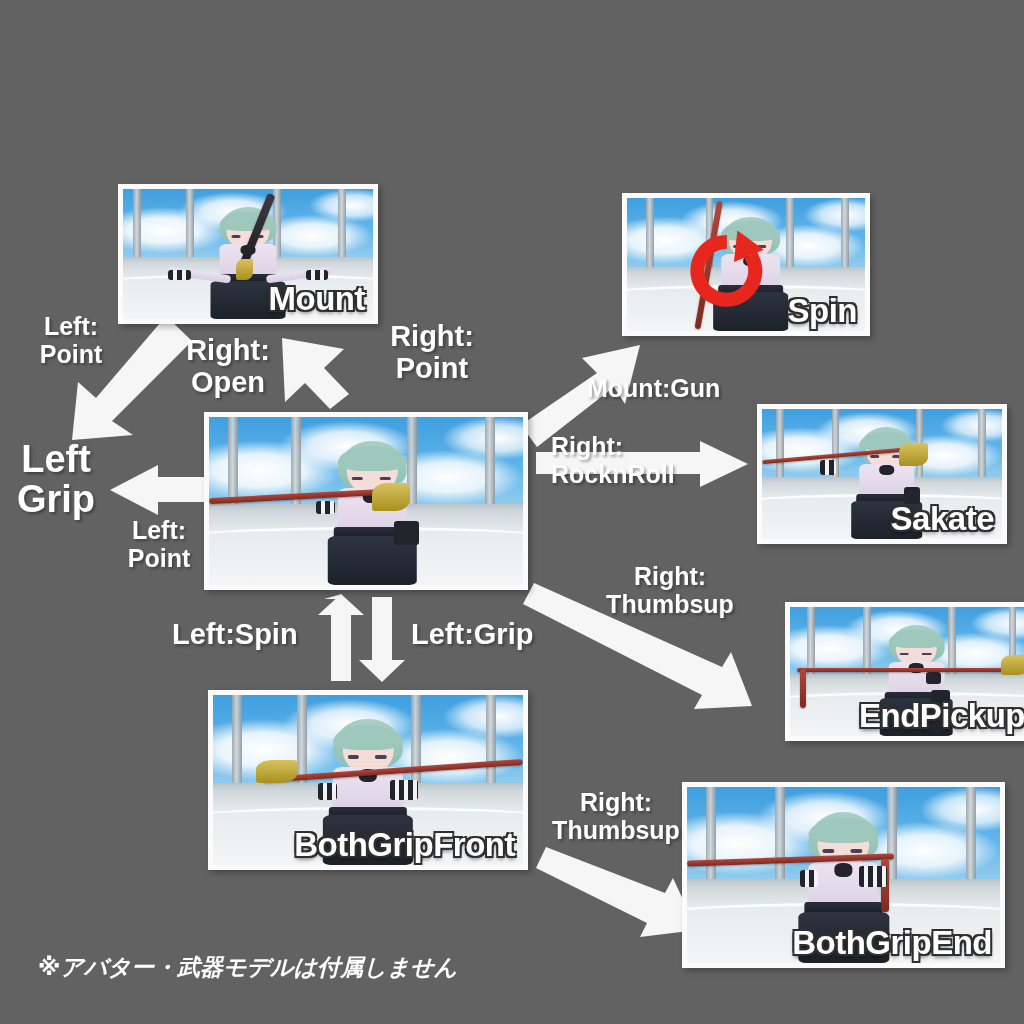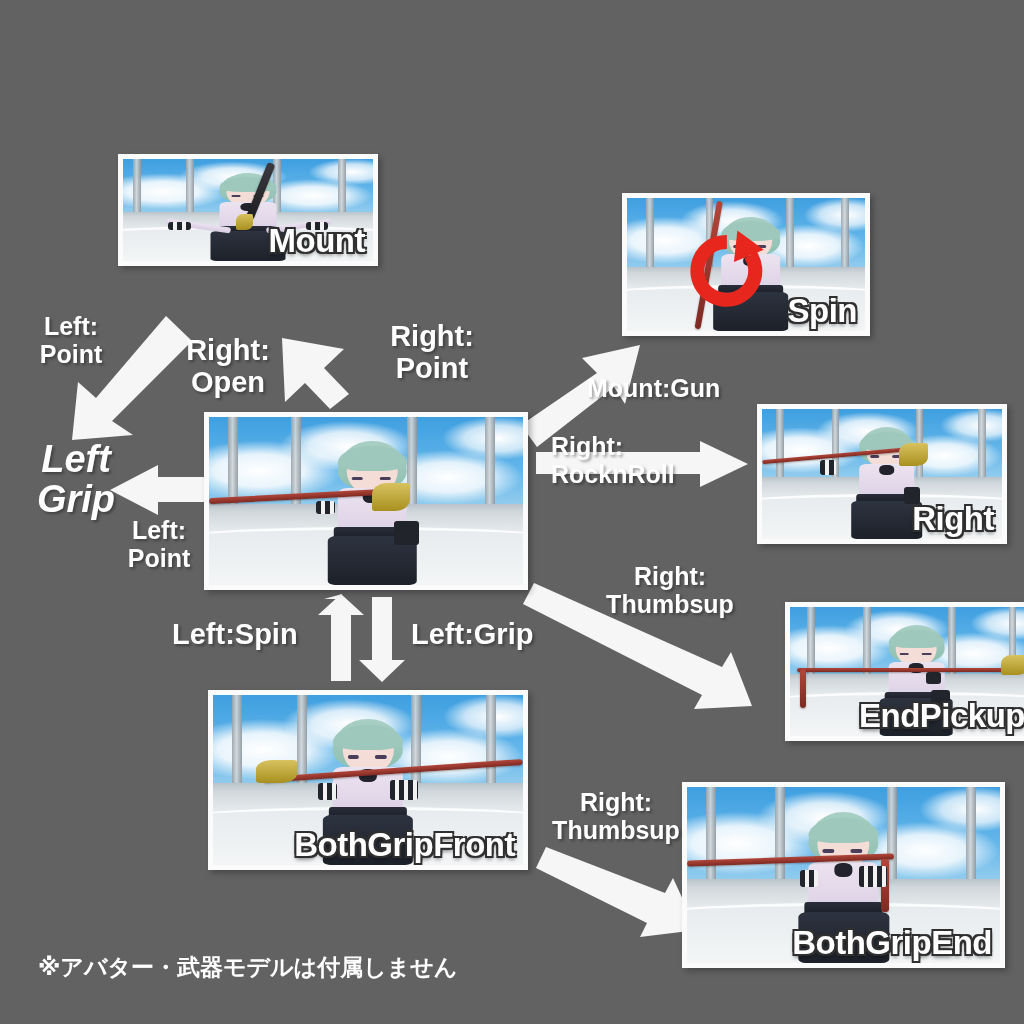--- a/index.html
+++ b/index.html
@@ -37,20 +37,21 @@
 
   
   #footer {
     position: absolute;
     left: 38px; top: 952px;
     color: #ffffff;
     font-size: 23px;
     font-weight: 700;
     font-family: "DejaVu Sans", "Liberation Sans", sans-serif;
     white-space: nowrap;
+    font-style: italic;
   }
 
   
   .shot {
     position: absolute;
     box-sizing: border-box;
     border: 5px solid #fbfbfb;
     background: #8fb8d8;
     overflow: hidden;
     box-shadow: 3px 3px 6px rgba(0,0,0,.28);
@@ -270,21 +271,21 @@
     </g>
     <g>
       <polygon class="arw" points="372,597 392,597 392,660 405,660 382,682 359,660 372,660"></polygon>
     </g>
 
     <g>
       <polygon class="arw" points="546,847 536,868 647,923 640,937 697,930 673,878 665,893"></polygon>
     </g>
   </svg>
 
-  <div class="shot" id="shot-mount" style="left:118px; top:154px; width:260px; height:112px;">
+  <div class="shot" id="shot-mount" style="left:118px; top:184px; width:260px; height:140px;">
     <div class="scene">
       <div class="sky"></div>
       <div class="mullion" style="left:4%"></div>
       <div class="mullion" style="left:25%"></div>
       <div class="mullion" style="left:60%"></div>
       <div class="mullion" style="left:86%"></div>
       <div class="rail"></div>
       <div class="floor"></div>
       <div class="av">
         <div class="hair"></div>
@@ -382,21 +383,21 @@
         <div class="torso"></div>
           <div class="tie"></div>
         <div class="belt"></div>
           <div class="skirt"></div>
       </div>
       <div class="bar" style="left:0%; top:34%; width:68%; height:3.4%; transform:rotate(-5deg);"></div>
       <div class="blade" style="left:57%; top:26%; width:12%; height:18%;"></div>
       <div class="armband" style="left:24%; top:39%; width:7%; height:12%;"></div>
       <div class="armband" style="left:59%; top:60%; width:7%; height:13%; background:#22242c;"></div>
     </div>
-    <div class="caption">Right</div>
+    <div class="caption">Sakate</div>
   </div>
 
   <div class="shot" id="shot-endpickup" style="left:755px; top:602px; width:253px; height:139px;margin-left:30px;">
     <div class="scene">
       <div class="sky"></div>
       <div class="mullion" style="left:7%"></div>
       <div class="mullion" style="left:30%"></div>
       <div class="mullion" style="left:65%"></div>
       <div class="mullion" style="left:90%"></div>
       <div class="rail"></div>
@@ -470,21 +471,21 @@
           <div class="skirt"></div>
       </div>
       <div class="bar" style="left:16%; top:43%; width:84%; height:3.4%; transform:rotate(-4deg);"></div>
       <div class="blade" style="left:14%; top:38%; width:13%; height:14%;"></div>
       <div class="armband" style="left:34%; top:52%; width:6%; height:10%;"></div>
       <div class="armband" style="left:57%; top:50%; width:9%; height:12%;"></div>
     </div>
     <div class="caption">BothGripFront</div>
   </div>
 
-  <div class="node-text" style="left:20px; top:440px; width:112px;font-style:italic;">Left
+  <div class="node-text" style="left:0; top:440px; width:112px;">Left
 Grip</div>
 
   <div class="edge-label center" style="left:16px; top:312px; width:110px;">Left:
 Point</div>
 
   <div class="edge-label big center" style="left:168px; top:334px; width:120px;">Right:
 Open</div>
 
   <div class="edge-label big center" style="left:372px; top:320px; width:120px;">Right:
 Point</div>

